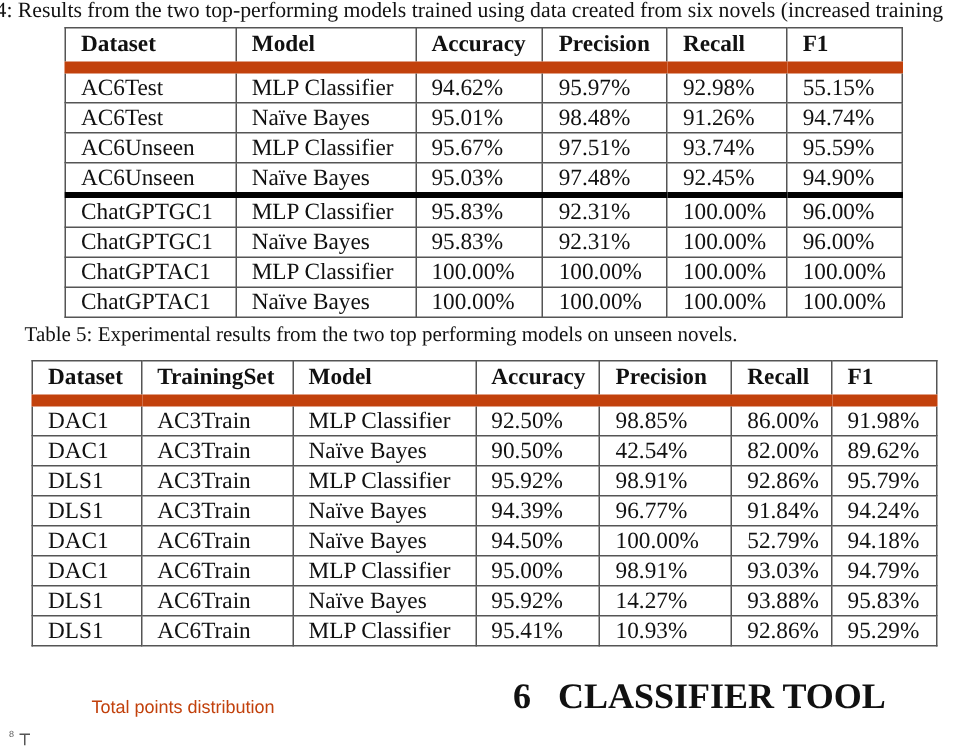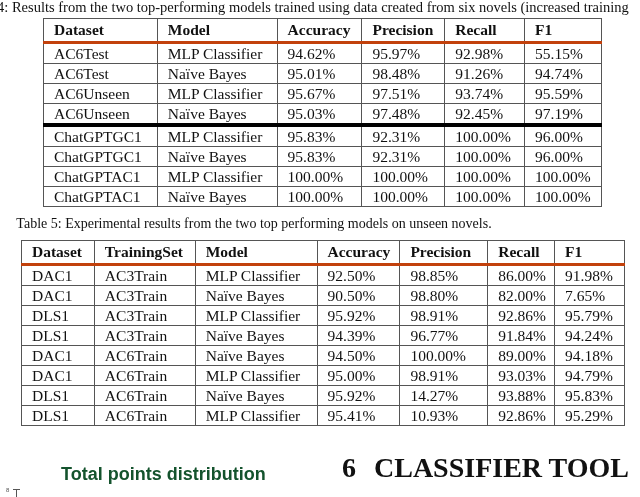--- a/index.html
+++ b/index.html
@@ -5,33 +5,33 @@
   html, body { margin: 0; padding: 0; background: #ffffff; }
   body { width: 640px; height: 497px; position: relative; overflow: hidden;
          font-family: "Liberation Serif", serif; color: #111; }
   .caption { position: absolute; font-size: 14.5px; white-space: nowrap; }
   #cap4 { left: -3px; top: -1px; }
   #cap5 { left: 0; width: 508px; top: 216px; text-align: center; font-size: 14px; }
   table { position: absolute; border-collapse: collapse; font-size: 15.5px; }
   td, th { border-left: 1.3px solid #555; border-right: 1.3px solid #555; padding: 0 0 0 10px;
            text-align: left; height: 19px; line-height: 19px; white-space: nowrap; }
   th { font-weight: bold; border-top: 1.3px solid #555; height: 22px; line-height: 22px; }
-  tr.head th { border-bottom: 3px solid #c2410c; }
+  tr.head th { border-bottom: 8px solid #c2410c; }
   tr.row td { border-bottom: 1.3px solid #555; }
   tr.sep td { border-top: 4px solid #000; }
   #t4 { left: 43px; top: 18px; width: 559px; }
   #t5 { left: 21px; top: 240px; width: 604px; }
   #chart-title { position: absolute; left: 61px; top: 464px; font-family: "Liberation Sans", sans-serif;
-                 font-size: 18px; color: #14532d; font-weight: bold; }
+                 font-size: 12px; color: #c2410c; }
   #axis-tick { position: absolute; left: 6px; top: 487px; font-family: "Liberation Sans", sans-serif;
                font-size: 6px; color: #555; }
   #axis-mark { position: absolute; left: 13px; top: 489px; width: 7px; height: 7px;
                border-top: 1px solid #555; }
   #axis-mark::after { content: ""; position: absolute; left: 3px; top: 0; height: 7px; border-left: 1px solid #555; }
-  #section-heading { position: absolute; left: 342px; top: 452px; font-size: 28px; font-weight: bold; }
+  #section-heading { position: absolute; left: 342px; top: 452px; font-size: 24px; font-weight: bold; }
   #section-heading .num { margin-right: 18px; }
 </style>
 </head>
 <body>
 
 <div class="caption" id="cap4">4: Results from the two top-performing models trained using data created from six novels (increased training</div>
 
 <table id="t4">
   <colgroup>
       <col style="width:114px">
@@ -73,21 +73,21 @@
     <td>97.51%</td>
     <td>93.74%</td>
     <td>95.59%</td>
   </tr>
   <tr>
     <td>AC6Unseen</td>
     <td>Naïve Bayes</td>
     <td>95.03%</td>
     <td>97.48%</td>
     <td>92.45%</td>
-    <td>97.19%</td>
+    <td>94.90%</td>
   </tr>
   <tr class="row sep">
     <td>ChatGPTGC1</td>
     <td>MLP Classifier</td>
     <td>95.83%</td>
     <td>92.31%</td>
     <td>100.00%</td>
     <td>96.00%</td>
   </tr>
   <tr class="row">
@@ -146,23 +146,23 @@
     <td>92.50%</td>
     <td>98.85%</td>
     <td>86.00%</td>
     <td>91.98%</td>
   </tr>
   <tr class="row">
     <td>DAC1</td>
     <td>AC3Train</td>
     <td>Naïve Bayes</td>
     <td>90.50%</td>
-    <td>98.80%</td>
+    <td>42.54%</td>
     <td>82.00%</td>
-    <td>7.65%</td>
+    <td>89.62%</td>
   </tr>
   <tr class="row">
     <td>DLS1</td>
     <td>AC3Train</td>
     <td>MLP Classifier</td>
     <td>95.92%</td>
     <td>98.91%</td>
     <td>92.86%</td>
     <td>95.79%</td>
   </tr>
@@ -174,21 +174,21 @@
     <td>96.77%</td>
     <td>91.84%</td>
     <td>94.24%</td>
   </tr>
   <tr class="row">
     <td>DAC1</td>
     <td>AC6Train</td>
     <td>Naïve Bayes</td>
     <td>94.50%</td>
     <td>100.00%</td>
-    <td>89.00%</td>
+    <td>52.79%</td>
     <td>94.18%</td>
   </tr>
   <tr class="row">
     <td>DAC1</td>
     <td>AC6Train</td>
     <td>MLP Classifier</td>
     <td>95.00%</td>
     <td>98.91%</td>
     <td>93.03%</td>
     <td>94.79%</td>

